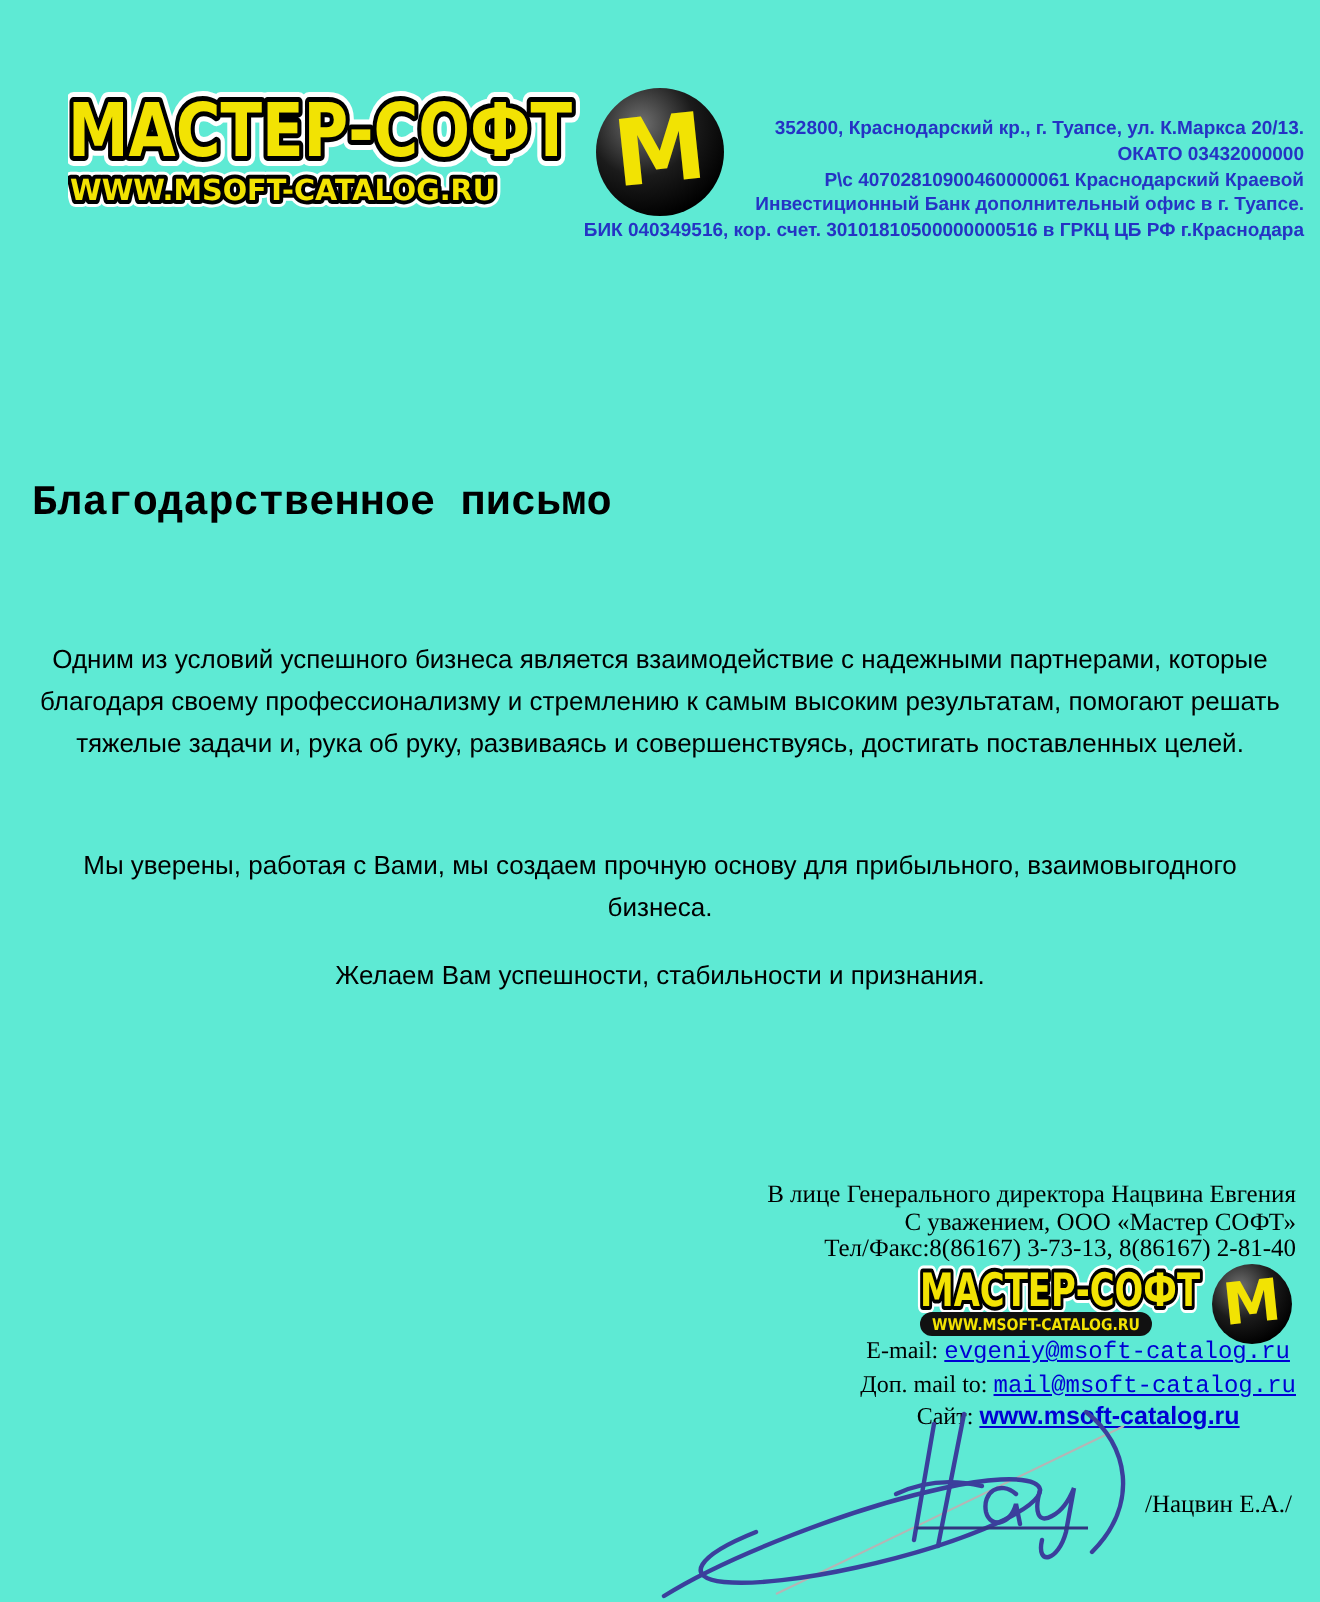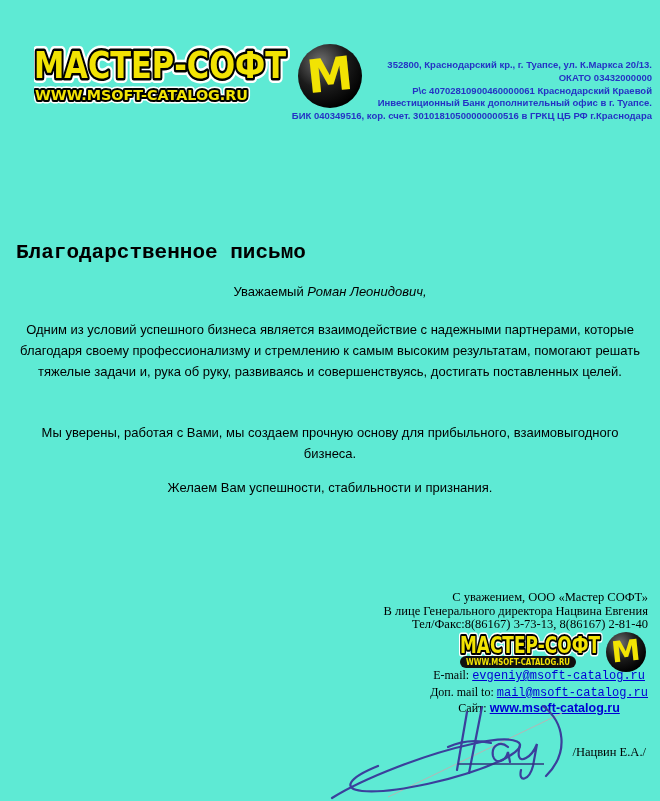--- a/index.html
+++ b/index.html
@@ -67,31 +67,28 @@
   <div class="company-info">
     <div>352800, Краснодарский кр., г. Туапсе, ул. К.Маркса 20/13.</div>
     <div>ОКАТО 03432000000</div>
     <div>Р\с 40702810900460000061  Краснодарский Краевой</div>
     <div>Инвестиционный Банк дополнительный офис в г. Туапсе.</div>
     <div>БИК 040349516,  кор. счет. 30101810500000000516 в ГРКЦ ЦБ РФ г.Краснодара</div>
   </div>
 
   <h1 class="title">Благодарственное письмо</h1>
 
-  <div class="salutation">
-    <span>Уважаемый </span><span class="it">Роман Леонидович,</span>
-  </div>
 
   <p class="bodytext p1">Одним из условий успешного бизнеса является взаимодействие с надежными партнерами, которые благодаря своему профессионализму и стремлению к самым высоким результатам, помогают решать тяжелые задачи и, рука об руку, развиваясь и совершенствуясь, достигать поставленных целей.</p>
   <p class="bodytext p3">Желаем Вам успешности, стабильности и признания.</p>
   <p class="bodytext p2">Мы уверены, работая с Вами, мы создаем прочную основу для прибыльного, взаимовыгодного бизнеса.</p>
 
   <div class="closing">
+    <div>В лице Генерального директора Нацвина Евгения</div>
     <div>С уважением, ООО «Мастер СОФТ»</div>
-    <div>В лице Генерального директора Нацвина Евгения</div>
     <div>Тел/Факс:8(86167) 3-73-13, 8(86167) 2-81-40</div>
   </div>
 
   <div class="footer-logo">
     <svg width="204" height="46" viewBox="0 0 204 46">
       <defs>
         <radialGradient id="sph2" cx="35%" cy="28%" r="75%">
           <stop offset="0" stop-color="#6f6f6f"></stop>
           <stop offset="0.55" stop-color="#1b1b1b"></stop>
           <stop offset="1" stop-color="#000000"></stop>

